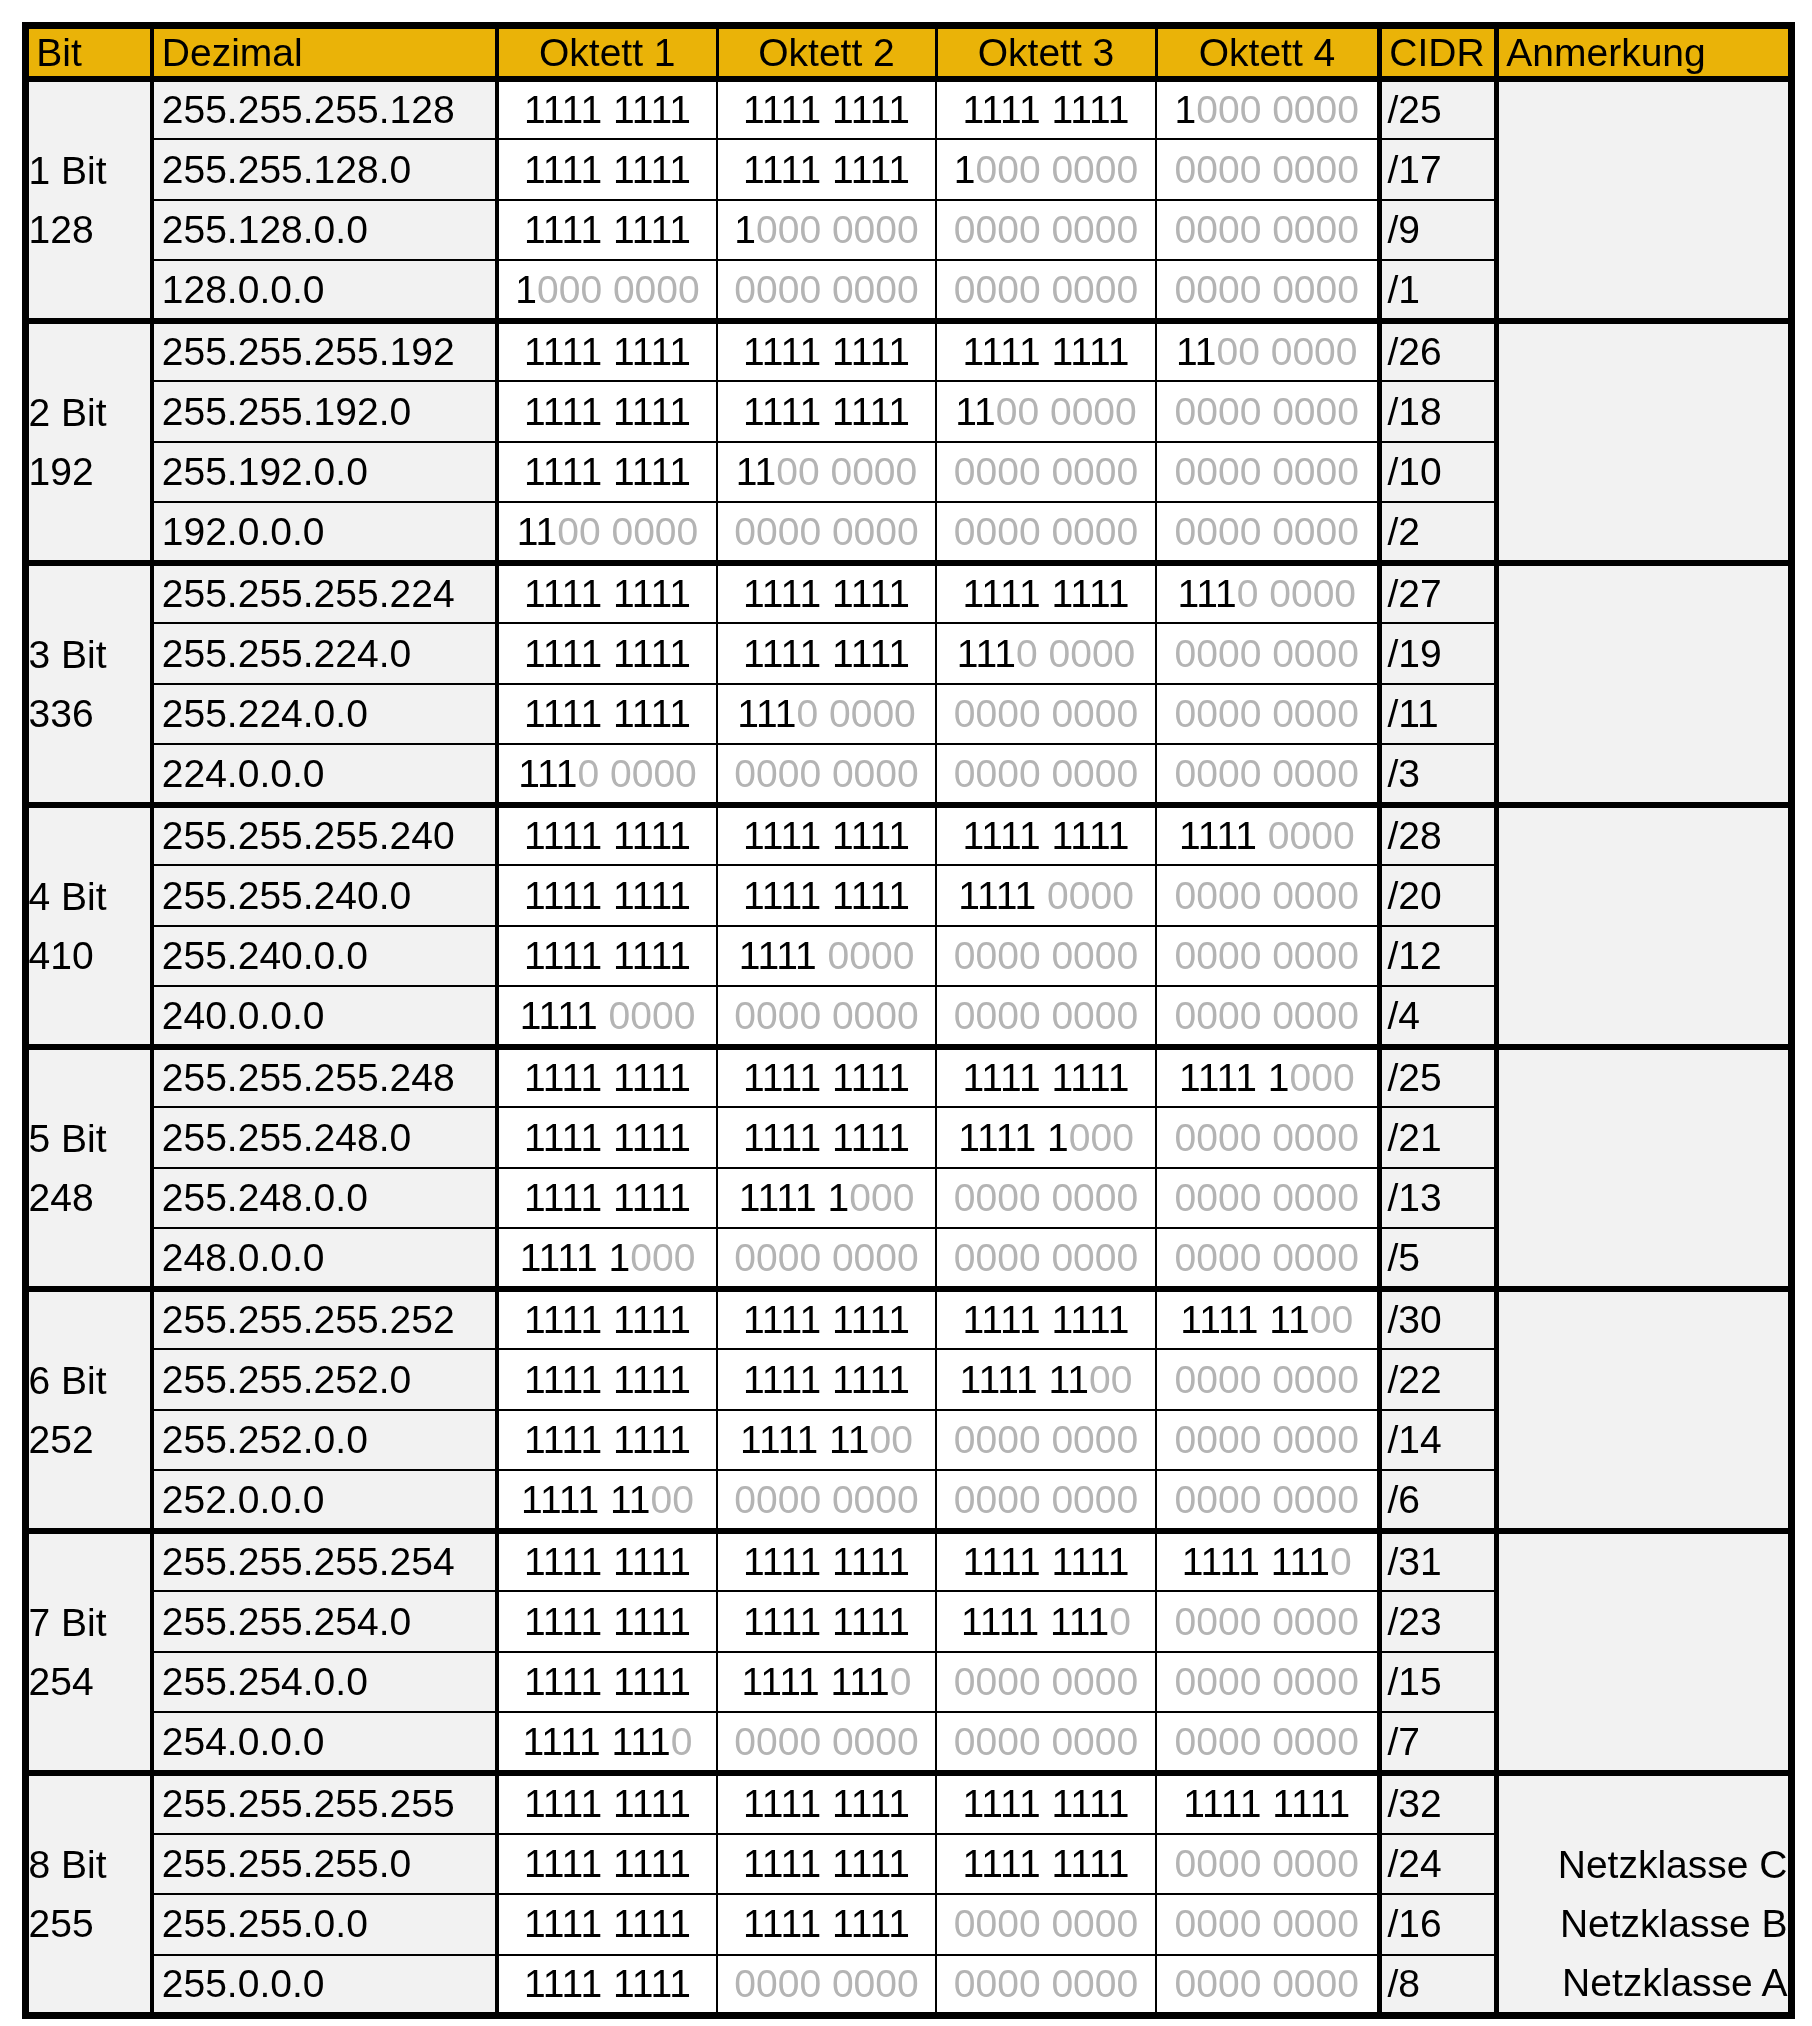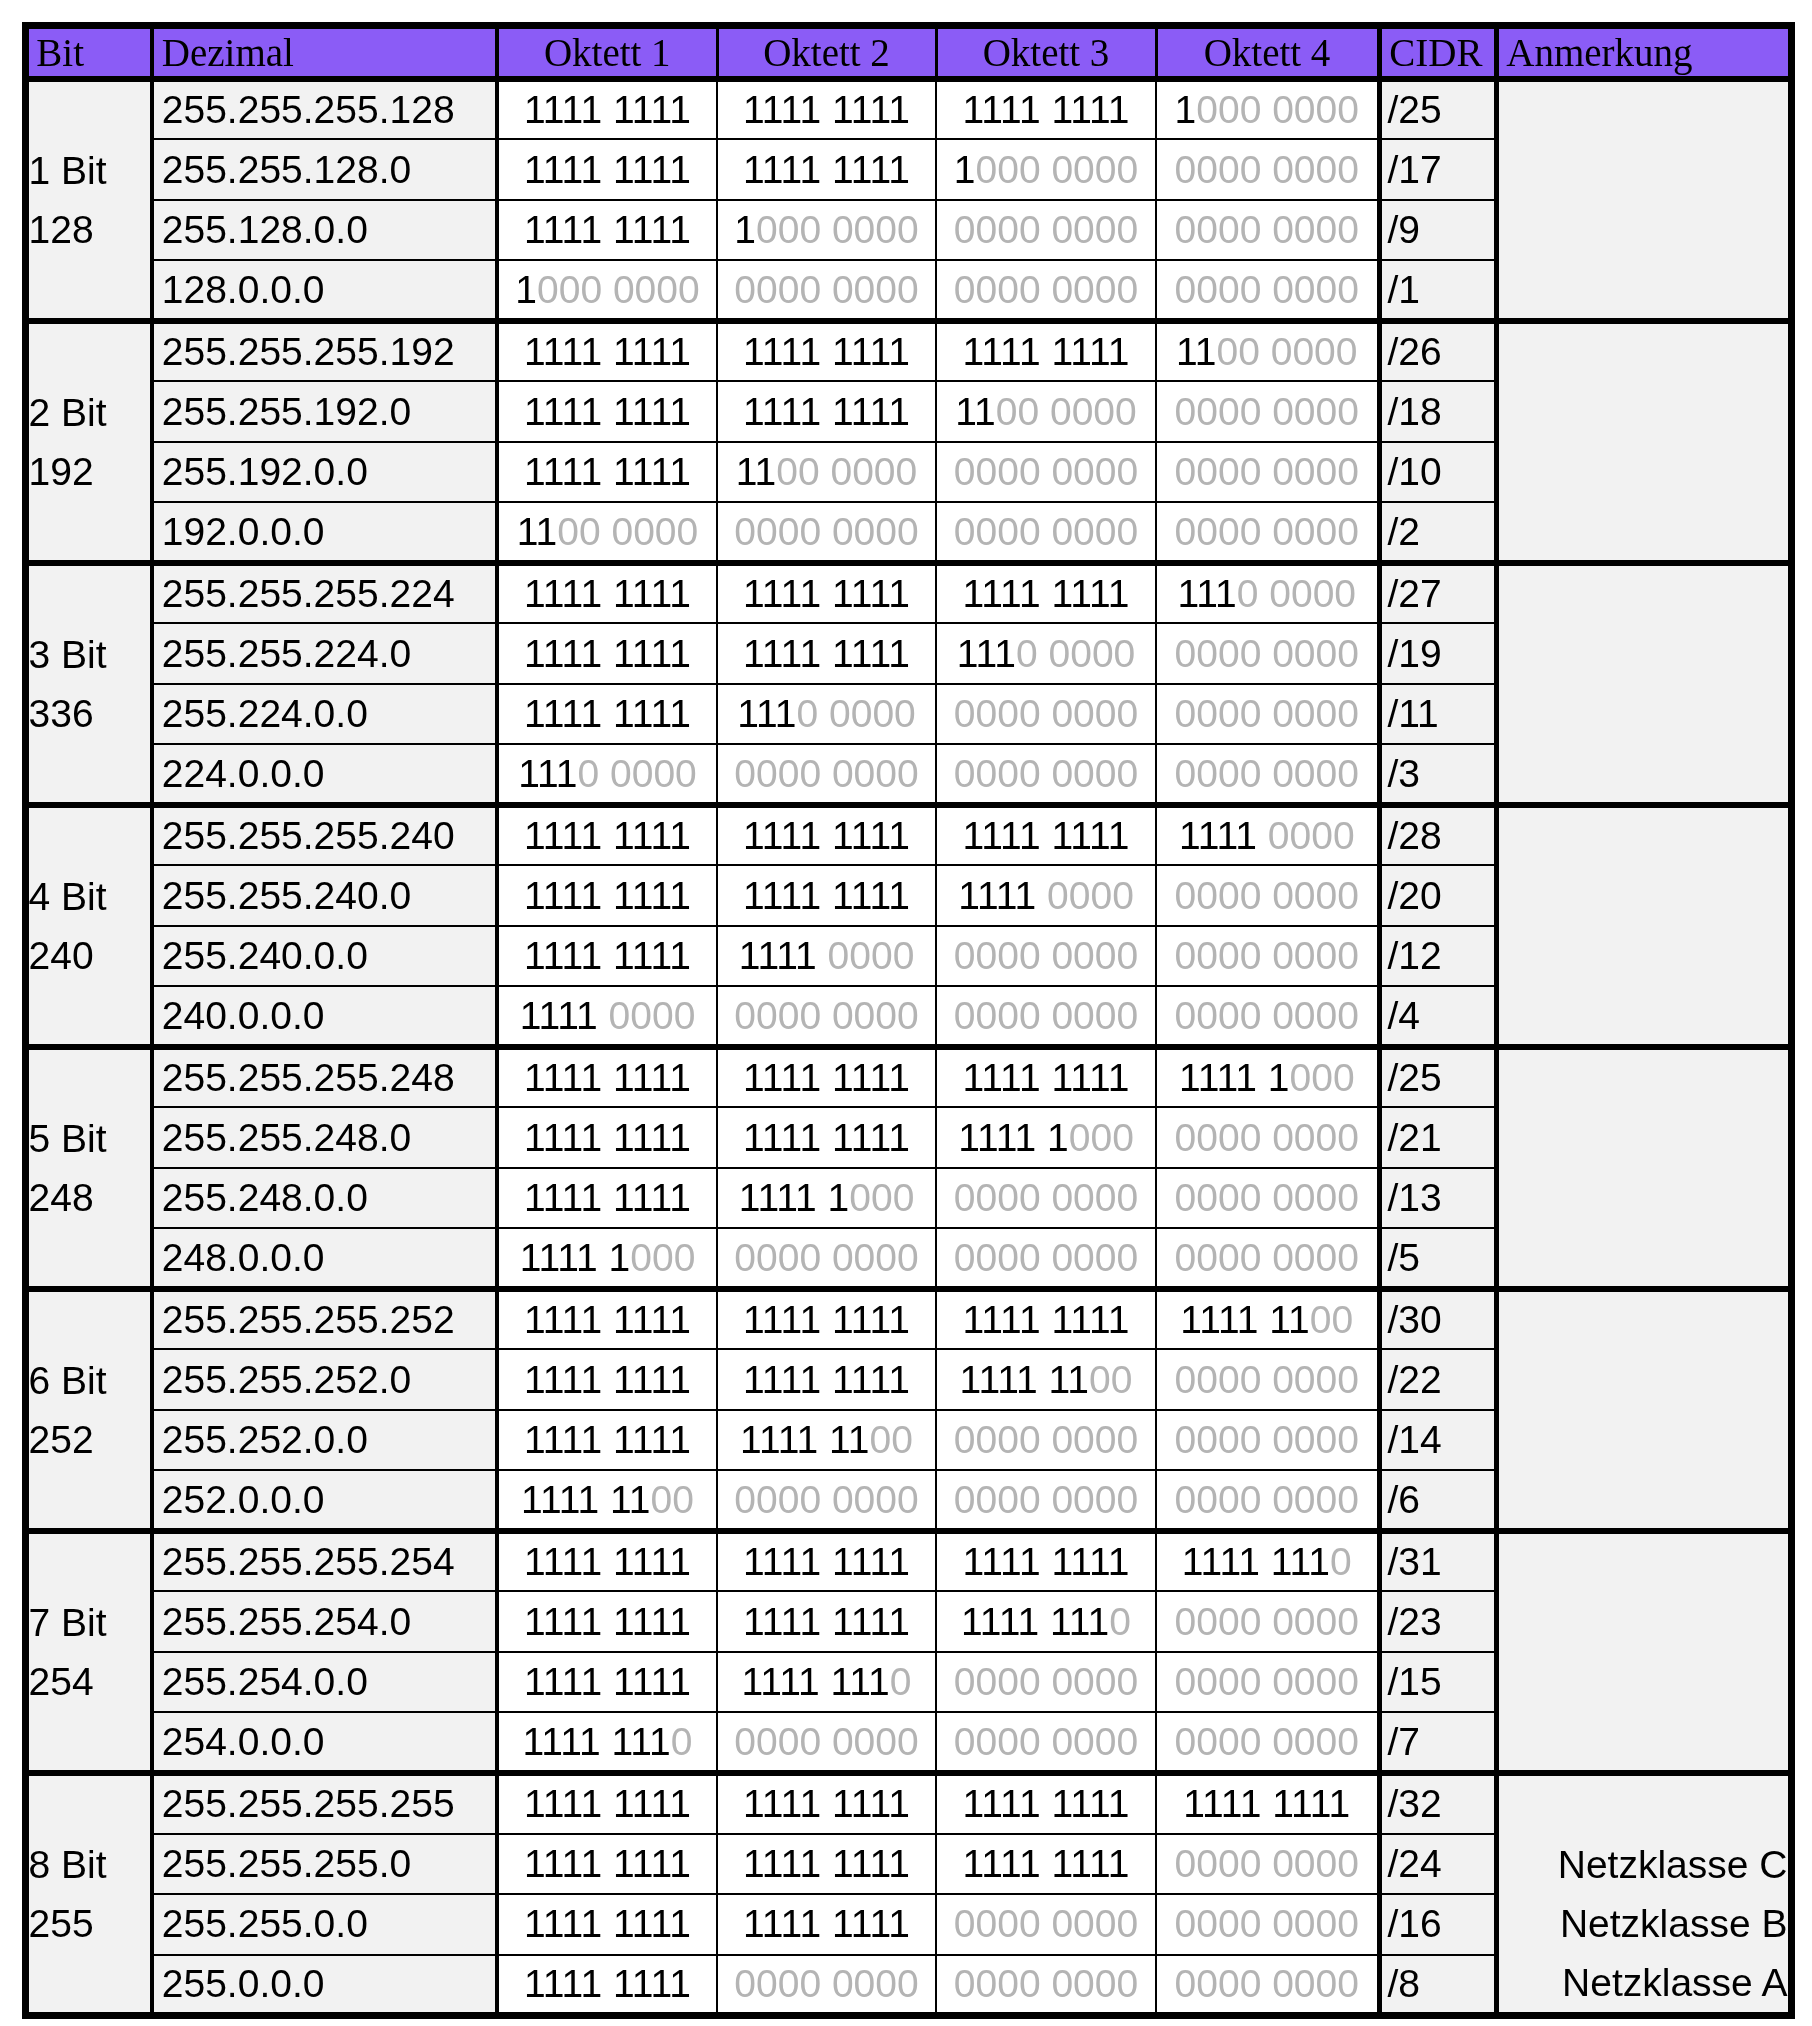--- a/index.html
+++ b/index.html
@@ -1,20 +1,20 @@
 <!DOCTYPE html>
 <html><head>
 <meta charset="utf-8">
 <style>
   html,body{margin:0;background:#ffffff;}
   body{padding:22.4px 21.5px;font-family:"Liberation Sans",sans-serif;color:#000;}
   table{border-collapse:collapse;table-layout:fixed;width:1767px;border:7.8px solid #000;}
   th,td{font-size:39px;overflow:hidden;box-sizing:border-box;}
-  th{background:#8b5cf6;height:53px;border:3.9px solid #000;border-bottom:6.8px solid #000;
-     font-weight:normal;text-align:left;padding:0 0 0 7.8px;font-family:Liberation Serif, serif;}
+  th{background:#eab308;height:53px;border:3.9px solid #000;border-bottom:6.8px solid #000;
+     font-weight:normal;text-align:left;padding:0 0 0 7.8px;}
   th.center{text-align:center;padding:0;}
   td{height:55px;border:2.9px solid #000;background:#f2f2f2;padding:0;vertical-align:middle;}
   td.dez{padding-left:7.8px;border-left-width:4.9px;}
   td.oct{background:#ffffff;text-align:center;white-space:pre;}
   td.oct1{border-left-width:4.9px;}
   td.cidr{padding-left:5.9px;border-left-width:5.9px;}
   td.bit{text-align:left;padding-right:19.5px;line-height:59px;}
   td.anm{border-left-width:5.9px;text-align:right;padding:0;}
   td.anm div{height:59px;line-height:59px;}
   th.h-dez,th.h-o1{border-left-width:4.9px;}
@@ -174,21 +174,21 @@
 <td class="oct oct1"><span class="on">111</span><span class="off">0 0000</span></td>
 <td class="oct"><span class="on"></span><span class="off">0000 0000</span></td>
 <td class="oct"><span class="on"></span><span class="off">0000 0000</span></td>
 <td class="oct"><span class="on"></span><span class="off">0000 0000</span></td>
 <td class="cidr">/3</td>
 </tr>
 
 <tr class="gs">
 <td class="bit" rowspan="4">
           <div>4 Bit</div>
-          <div>240</div>
+          <div>410</div>
         </td>
 <td class="dez">255.255.255.240</td>
 <td class="oct oct1"><span class="on">1111 1111</span><span class="off"></span></td>
 <td class="oct"><span class="on">1111 1111</span><span class="off"></span></td>
 <td class="oct"><span class="on">1111 1111</span><span class="off"></span></td>
 <td class="oct"><span class="on">1111</span><span class="off"> 0000</span></td>
 <td class="cidr">/28</td>
 <td class="anm" rowspan="4">
           <div></div>
           <div></div>

